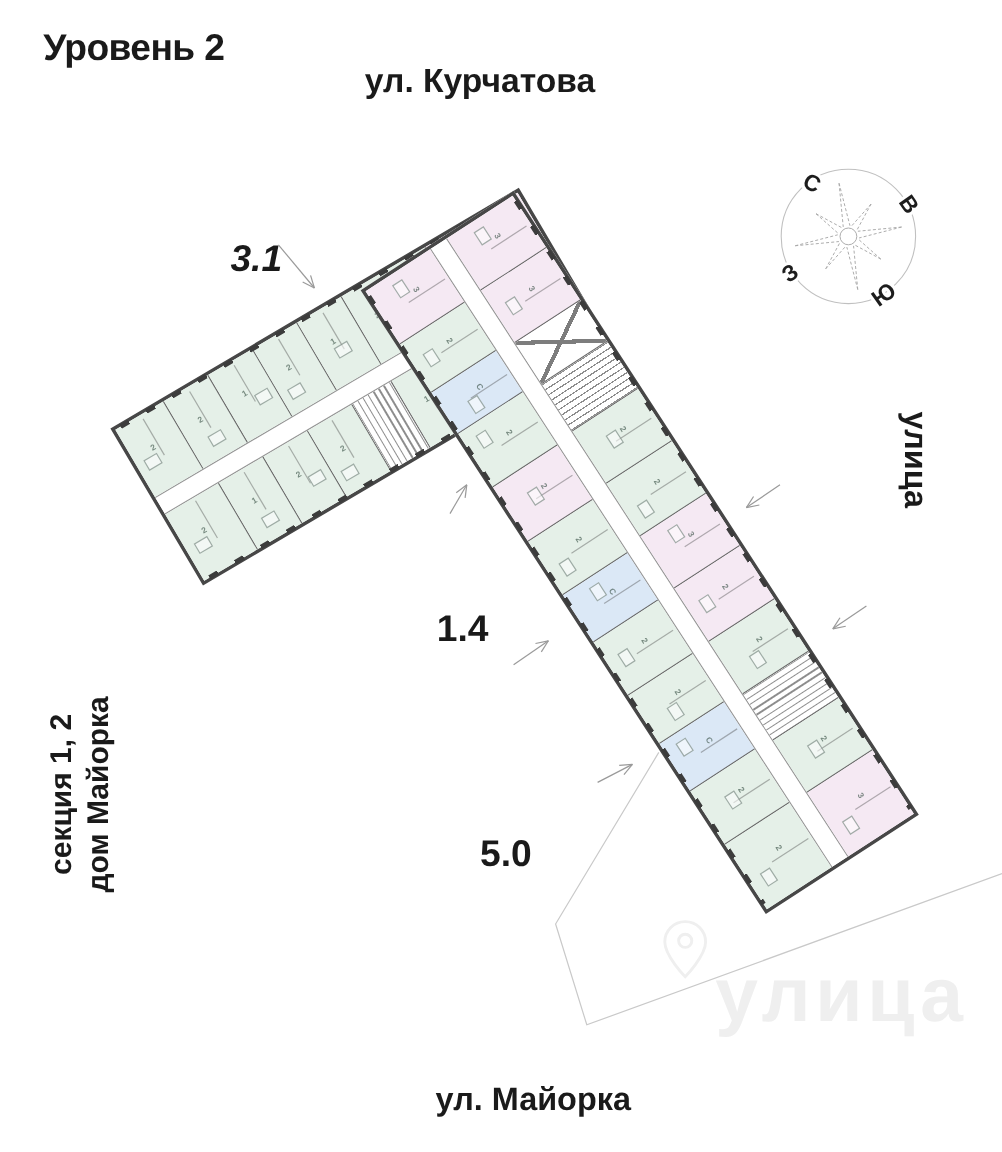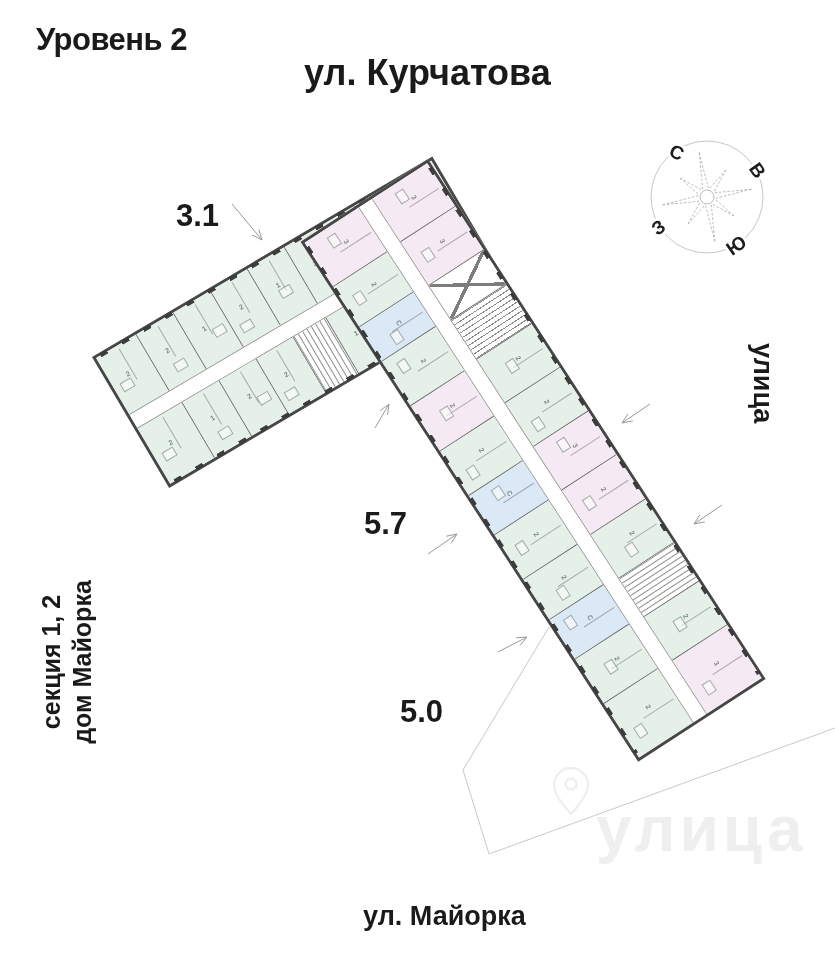--- a/index.html
+++ b/index.html
@@ -1,26 +1,26 @@
 <!DOCTYPE html>
 <html><head>
 <meta charset="utf-8">
 <style>
   html,body{margin:0;padding:0;background:#fff;}
   #canvas{position:relative;width:835px;height:960px;background:#fff;overflow:hidden;
           font-family:"Liberation Sans",sans-serif;color:#1a1a1a;}
   .lbl{position:absolute;font-weight:700;white-space:nowrap;}
   .title{left:36px;top:22px;font-size:31px;letter-spacing:-.5px;}
-  .street-top{left:304px;top:52px;font-size:36px;}
+  .street-top{left:304px;top:52px;font-size:28px;}
   .street-bottom{left:363px;top:901px;font-size:27px;}
   .street-right{left:747px;top:343px;font-size:27px;writing-mode:vertical-rl;}
   .side-label{left:36px;top:768px;width:212px;font-size:25px;line-height:31px;
               text-align:center;transform:rotate(-90deg);transform-origin:0 0;white-space:nowrap;}
   .sec{font-size:31px;}
-  .sec-31{left:176px;top:198px;}
+  .sec-31{left:192px;top:198px;font-style:italic;}
   .sec-32{left:364px;top:506px;}
   .sec-33{left:400px;top:694px;}
 
   
   #plan{position:absolute;inset:0;z-index:2;}
   .wing{position:absolute;box-sizing:border-box;background:#fff;border:3px solid #474747;
         transform-origin:0 0;display:flex;flex-direction:column;}
   .unit-row{display:flex;flex:1;min-height:0;}
   .corridor{height:15px;background:#fff;border-top:1px solid #969696;border-bottom:1px solid #969696;}
   .unit{position:relative;border-right:1.5px solid #6a6a6a;min-width:0;}
@@ -294,15 +294,15 @@
 
   <div class="lbl title">Уровень 2</div>
   <div class="lbl street-top">ул. Курчатова</div>
   <div class="lbl street-bottom">ул. Майорка</div>
   <div class="lbl street-right">улица</div>
   <div class="lbl side-label">
     <span>секция 1, 2</span><br>
     <span>дом Майорка</span>
   </div>
   <div class="lbl sec sec-31">3.1</div>
-  <div class="lbl sec sec-32">5.7</div>
+  <div class="lbl sec sec-32">1.4</div>
   <div class="lbl sec sec-33">5.0</div>
 </div>
 
 </body></html>

